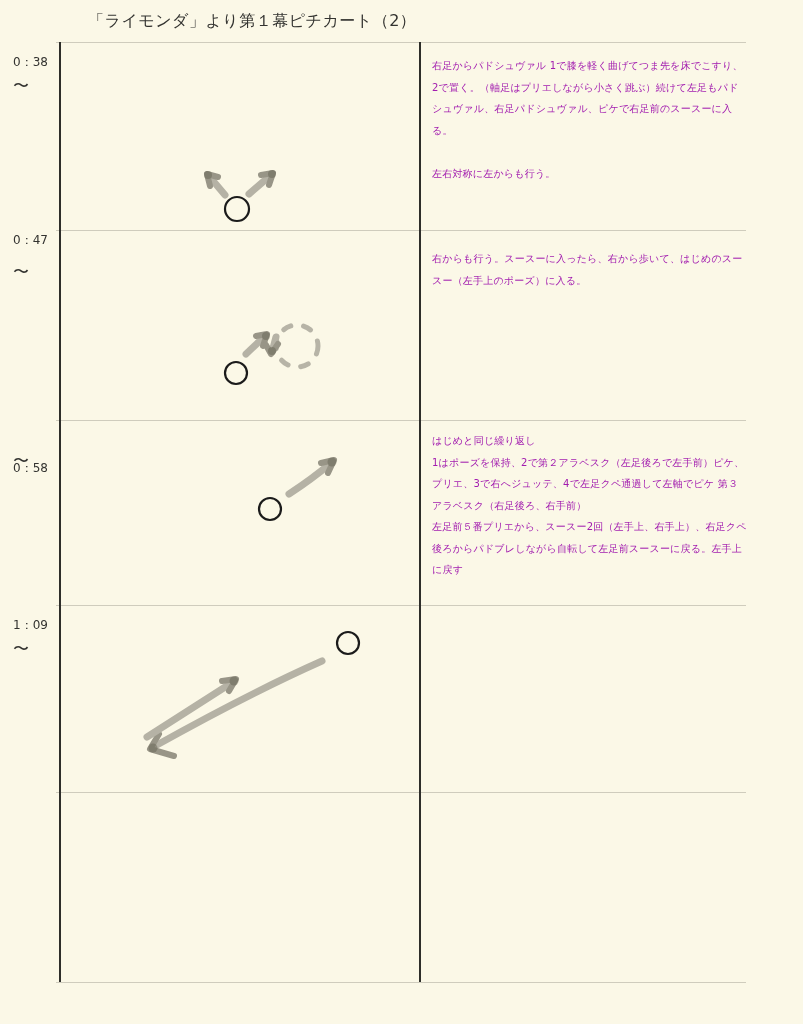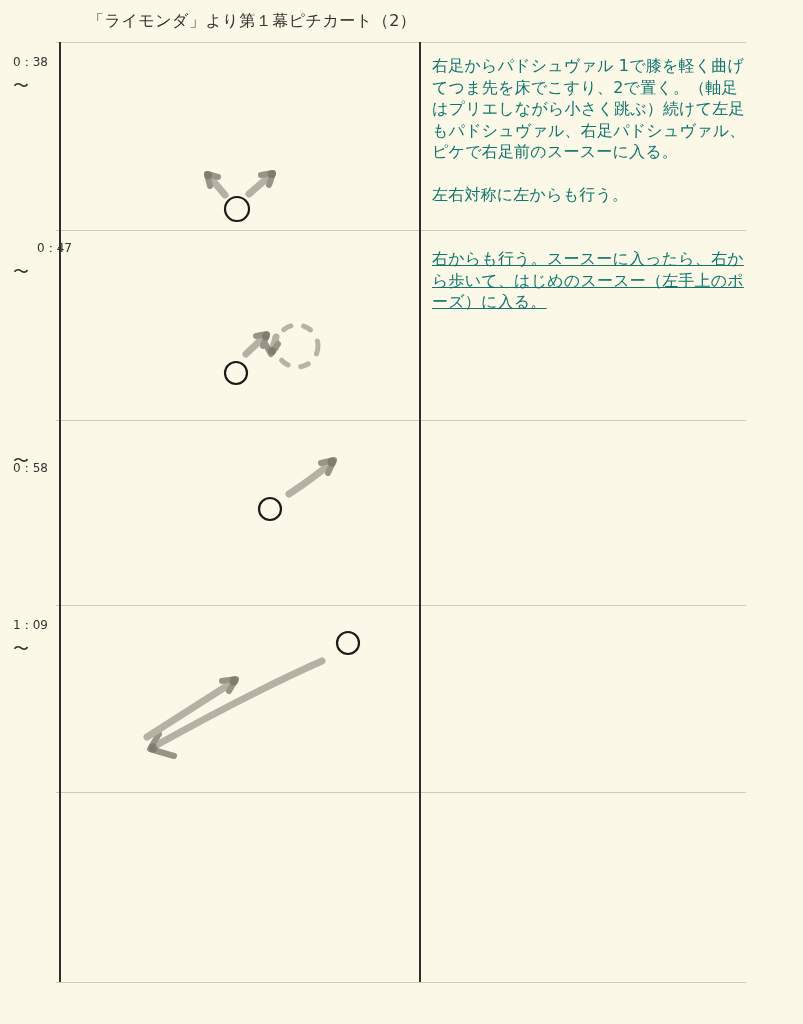--- a/index.html
+++ b/index.html
@@ -24,21 +24,21 @@
   .time{
     position:absolute;left:13px;width:50px;
     font-size:12px;color:#333330;white-space:nowrap;
   }
   .tilde{
     position:absolute;left:13px;width:30px;
     font-size:16px;color:#333330;
   }
   .desc{
     position:absolute;left:432px;width:316px;
-    font-size:16px;line-height:21.5px;color:#0f766e;
+    font-size:10px;line-height:21.5px;color:#a21caf;
     white-space:pre-line;
     letter-spacing:0.2px;
   }
   .diagram{position:absolute;}
   .shaft{stroke:#b5b2a5;stroke-width:7;fill:none;stroke-linecap:round;stroke-linejoin:round;}
   .head{stroke:#989587;stroke-width:6;fill:none;stroke-linecap:round;stroke-linejoin:round;}
   .blob{fill:#62604f;opacity:0.45;}
   .marker{stroke:#1b1b1b;stroke-width:2.2;fill:none;}
   .ghost{stroke:#b7b4a7;stroke-width:5;fill:none;stroke-linecap:round;}
 </style>
@@ -66,36 +66,39 @@
   <svg class="diagram" style="left:60px;top:42px;" width="359" height="188" viewBox="0 0 359 188">
     <path class="shaft" d="M165,153 L149,134"></path>
     <path class="head" d="M150,144 L147,132 L158,135"></path>
     <circle class="blob" cx="148" cy="133" r="4"></circle>
     <path class="shaft" d="M189,152 L211,133"></path>
     <path class="head" d="M209,143 L213,131 L201,133"></path>
     <circle class="blob" cx="212" cy="132" r="4"></circle>
     <circle class="marker" cx="177" cy="167" r="12"></circle>
   </svg>
 
-  <div class="time" style="top:240px;margin-left:24px;">0：47</div>
+  <div class="time" style="top:232px;">0：47</div>
   <div class="tilde" style="top:262px;">〜</div>
-  <div class="desc" style="top:248px;text-decoration:underline;">右からも行う。スースーに入ったら、右から歩いて、はじめのスースー（左手上のポーズ）に入る。</div>
+  <div class="desc" style="top:248px;">右からも行う。スースーに入ったら、右から歩いて、はじめのスースー（左手上のポーズ）に入る。</div>
   <svg class="diagram" style="left:60px;top:230px;" width="359" height="190" viewBox="0 0 359 190">
     <circle class="ghost" cx="237" cy="116" r="21" stroke-dasharray="8 13"></circle>
     <path class="shaft" d="M186,124 L205,106"></path>
     <path class="head" d="M203,116 L207,104 L196,106"></path>
     <circle class="blob" cx="206" cy="106" r="4"></circle>
     <path class="shaft" d="M216,107 L212,122"></path>
     <path class="head" d="M218,114 L211,124 L206,115"></path>
     <circle class="blob" cx="212" cy="121" r="4"></circle>
     <circle class="marker" cx="176" cy="143" r="11"></circle>
   </svg>
 
   <div class="time" style="top:429px;margin-top:31px;">0：58</div>
   <div class="tilde" style="top:451px;">〜</div>
+  <div class="desc" style="top:430px;">はじめと同じ繰り返し
+1はポーズを保持、2で第２アラベスク（左足後ろで左手前）ピケ、プリエ、3で右へジュッテ、4で左足クペ通過して左軸でピケ 第３アラベスク（右足後ろ、右手前）
+左足前５番プリエから、スースー2回（左手上、右手上）、右足クペ後ろからパドブレしながら自転して左足前スースーに戻る。左手上に戻す</div>
   <svg class="diagram" style="left:60px;top:420px;" width="359" height="185" viewBox="0 0 359 185">
     <path class="shaft" d="M229,74 Q252,59 271,43"></path>
     <path class="head" d="M268,53 L274,40 L261,43"></path>
     <circle class="blob" cx="272" cy="42" r="4.5"></circle>
     <circle class="marker" cx="210" cy="89" r="11"></circle>
   </svg>
 
   <div class="time" style="top:617px;">1：09</div>
   <div class="tilde" style="top:639px;">〜</div>
   <svg class="diagram" style="left:60px;top:605px;" width="359" height="377" viewBox="0 0 359 377">

